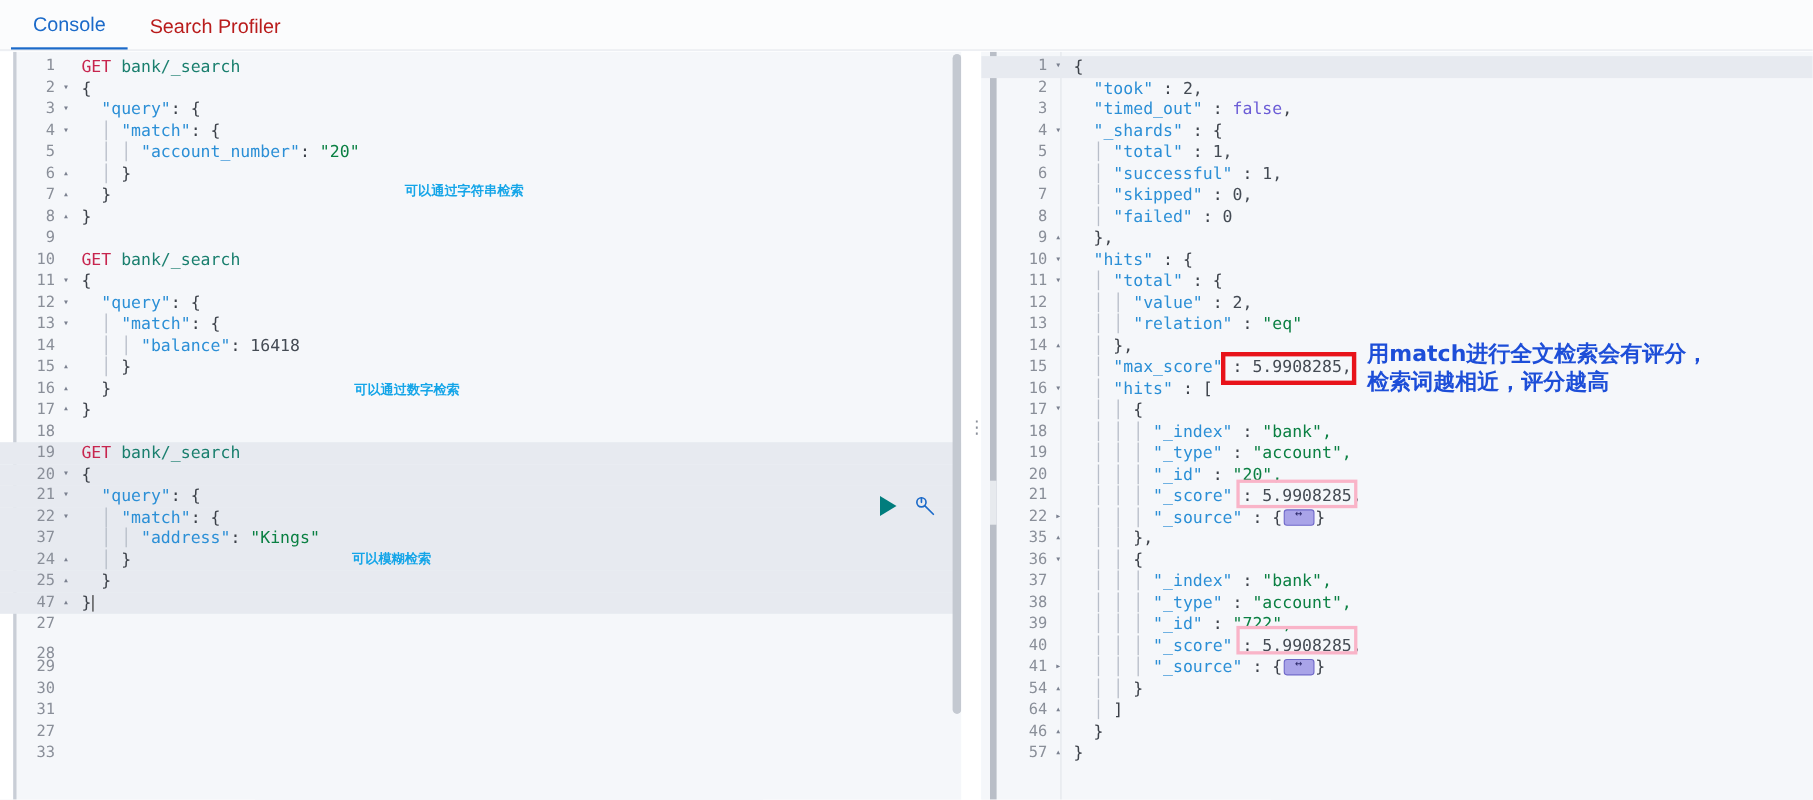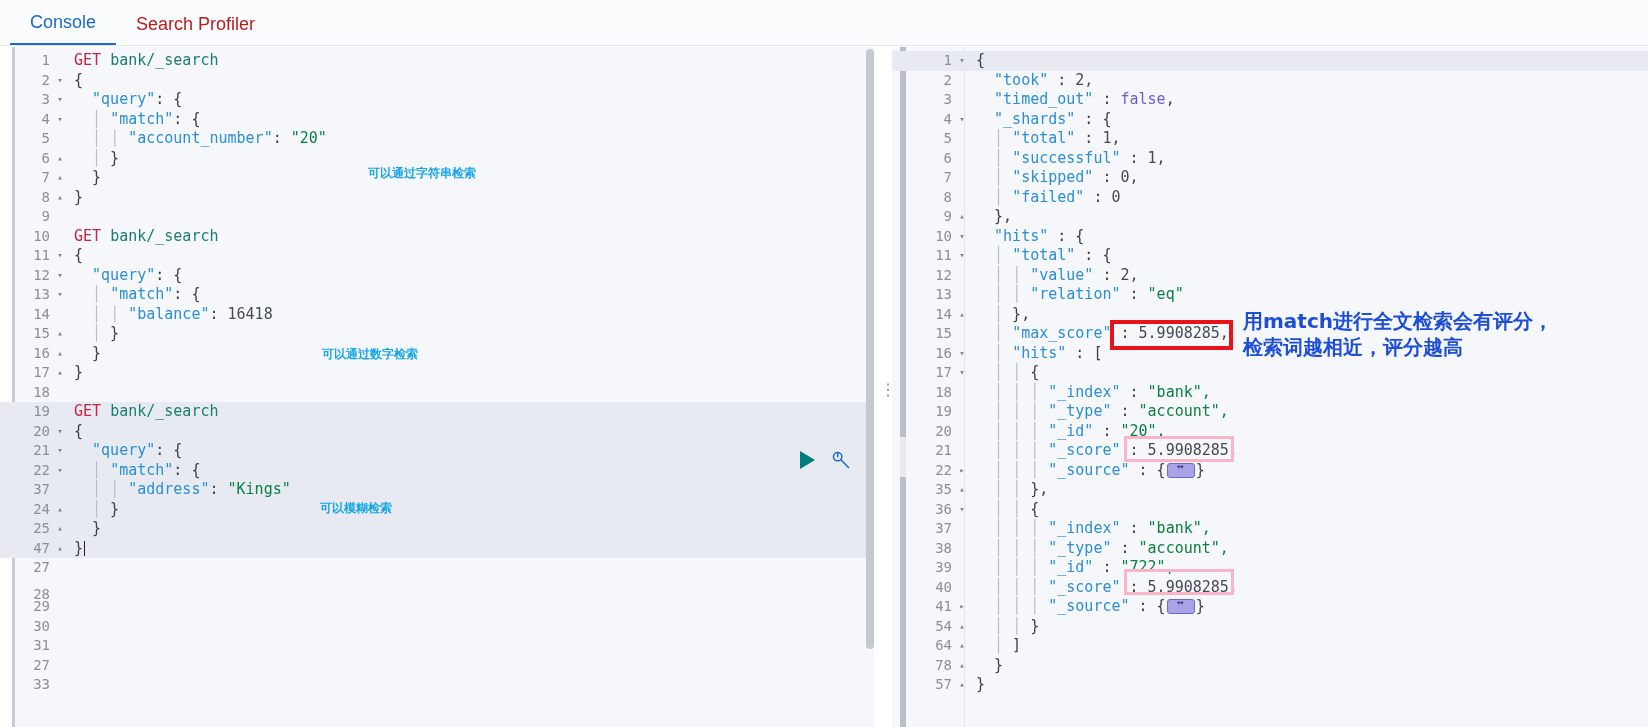--- a/index.html
+++ b/index.html
@@ -298,21 +298,21 @@
           <div class="row"><span class="ln" style="width: 62px; flex: 0 0 62px;">22</span><span class="fold">▸</span><span class="txt"><span class="k-punc">  </span><span class="k-guide">│</span><span class="k-punc"> </span><span class="k-guide">│</span><span class="k-punc"> </span><span class="k-guide">│</span><span class="k-punc"> </span><span class="k-key">"_source"</span><span class="k-punc"> : {</span><span class="chip"></span><span class="k-punc">}</span></span></div>
           <div class="row"><span class="ln" style="width: 62px; flex: 0 0 62px;">35</span><span class="fold">▴</span><span class="txt"><span class="k-punc">  </span><span class="k-guide">│</span><span class="k-punc"> </span><span class="k-guide">│</span><span class="k-punc"> },</span></span></div>
           <div class="row"><span class="ln" style="width: 62px; flex: 0 0 62px;">36</span><span class="fold">▾</span><span class="txt"><span class="k-punc">  </span><span class="k-guide">│</span><span class="k-punc"> </span><span class="k-guide">│</span><span class="k-punc"> {</span></span></div>
           <div class="row"><span class="ln" style="width: 62px; flex: 0 0 62px;">37</span><span class="fold"></span><span class="txt"><span class="k-punc">  </span><span class="k-guide">│</span><span class="k-punc"> </span><span class="k-guide">│</span><span class="k-punc"> </span><span class="k-guide">│</span><span class="k-punc"> </span><span class="k-key">"_index"</span><span class="k-punc"> : </span><span class="k-str">"bank",</span></span></div>
           <div class="row"><span class="ln" style="width: 62px; flex: 0 0 62px;">38</span><span class="fold"></span><span class="txt"><span class="k-punc">  </span><span class="k-guide">│</span><span class="k-punc"> </span><span class="k-guide">│</span><span class="k-punc"> </span><span class="k-guide">│</span><span class="k-punc"> </span><span class="k-key">"_type"</span><span class="k-punc"> : </span><span class="k-str">"account",</span></span></div>
           <div class="row"><span class="ln" style="width: 62px; flex: 0 0 62px;">39</span><span class="fold"></span><span class="txt"><span class="k-punc">  </span><span class="k-guide">│</span><span class="k-punc"> </span><span class="k-guide">│</span><span class="k-punc"> </span><span class="k-guide">│</span><span class="k-punc"> </span><span class="k-key">"_id"</span><span class="k-punc"> : </span><span class="k-str">"722",</span></span></div>
           <div class="row"><span class="ln" style="width: 62px; flex: 0 0 62px;">40</span><span class="fold"></span><span class="txt"><span class="k-punc">  </span><span class="k-guide">│</span><span class="k-punc"> </span><span class="k-guide">│</span><span class="k-punc"> </span><span class="k-guide">│</span><span class="k-punc"> </span><span class="k-key">"_score"</span><span class="k-punc"> : </span><span class="k-num">5.9908285,</span></span></div>
           <div class="row"><span class="ln" style="width: 62px; flex: 0 0 62px;">41</span><span class="fold">▸</span><span class="txt"><span class="k-punc">  </span><span class="k-guide">│</span><span class="k-punc"> </span><span class="k-guide">│</span><span class="k-punc"> </span><span class="k-guide">│</span><span class="k-punc"> </span><span class="k-key">"_source"</span><span class="k-punc"> : {</span><span class="chip"></span><span class="k-punc">}</span></span></div>
           <div class="row"><span class="ln" style="width: 62px; flex: 0 0 62px;">54</span><span class="fold">▴</span><span class="txt"><span class="k-punc">  </span><span class="k-guide">│</span><span class="k-punc"> </span><span class="k-guide">│</span><span class="k-punc"> }</span></span></div>
           <div class="row"><span class="ln" style="width: 62px; flex: 0 0 62px;">64</span><span class="fold">▴</span><span class="txt"><span class="k-punc">  </span><span class="k-guide">│</span><span class="k-punc"> ]</span></span></div>
-          <div class="row"><span class="ln" style="width: 62px; flex: 0 0 62px;">78</span><span class="fold">▴</span><span class="txt"><span class="k-punc">  }</span></span></div>
+          <div class="row"><span class="ln" style="width: 62px; flex: 0 0 62px;">46</span><span class="fold">▴</span><span class="txt"><span class="k-punc">  }</span></span></div>
           <div class="row"><span class="ln" style="width: 62px; flex: 0 0 62px;">57</span><span class="fold">▴</span><span class="txt"><span class="k-punc">}</span></span></div>
         </div>
       <div id="right-annos">
           <div class="anno anno-red" style="top: 261px; left: 351px;"><div>用match进行全文检索会有评分，</div><div>检索词越相近，评分越高</div></div>
         </div>
       <div id="right-highlights">
           <div class="hl hl-red" style="top: 273px; left: 218px; width: 123px; height: 30px;"></div>
           <div class="hl hl-pink" style="top: 389px; left: 232px; width: 110px; height: 26px;"></div>
           <div class="hl hl-pink" style="top: 522px; left: 232px; width: 110px; height: 26px;"></div>
         </div>

